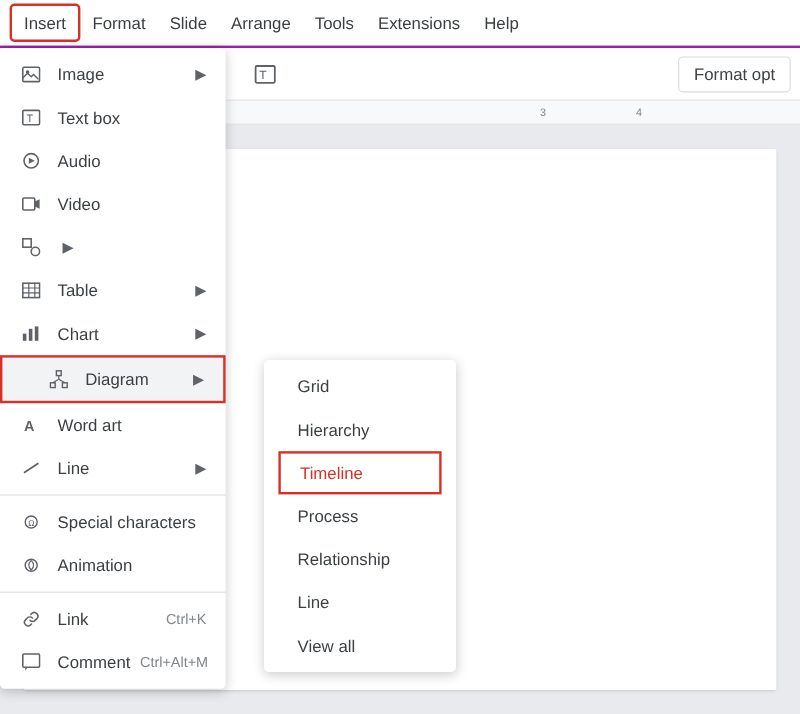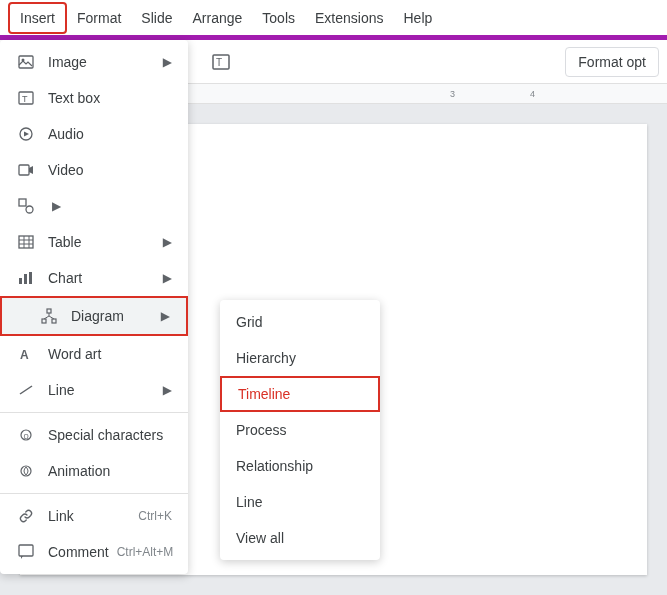--- a/index.html
+++ b/index.html
@@ -11,21 +11,21 @@
       height: 595px;
       overflow: hidden;
       position: relative;
     }
 
     
     .menu-bar {
       display: flex;
       align-items: center;
       background: #fff;
-      border-bottom: 5px solid #a21caf;
+      border-bottom: 2px solid #a21caf;
       padding: 0 8px;
       height: 40px;
       position: relative;
       z-index: 10;
     }
     .menu-item {
       padding: 6px 10px;
       cursor: pointer;
       border-radius: 4px;
       color: #3c4043;
@@ -159,21 +159,21 @@
       background: #e0e0e0;
       margin: 4px 0;
     }
 
     
     .diagram-submenu {
       background: #fff;
       box-shadow: 0 2px 10px rgba(0,0,0,0.2);
       border-radius: 4px;
       width: 160px;
-      padding: 4px 0;
+      padding: 4px 12px;
       position: absolute;
       top: 260px;
       left: 220px;
       text-align: center;
     }
     .submenu-entry {
       display: flex;
       align-items: center;
       padding: 8px 16px;
       cursor: pointer;

